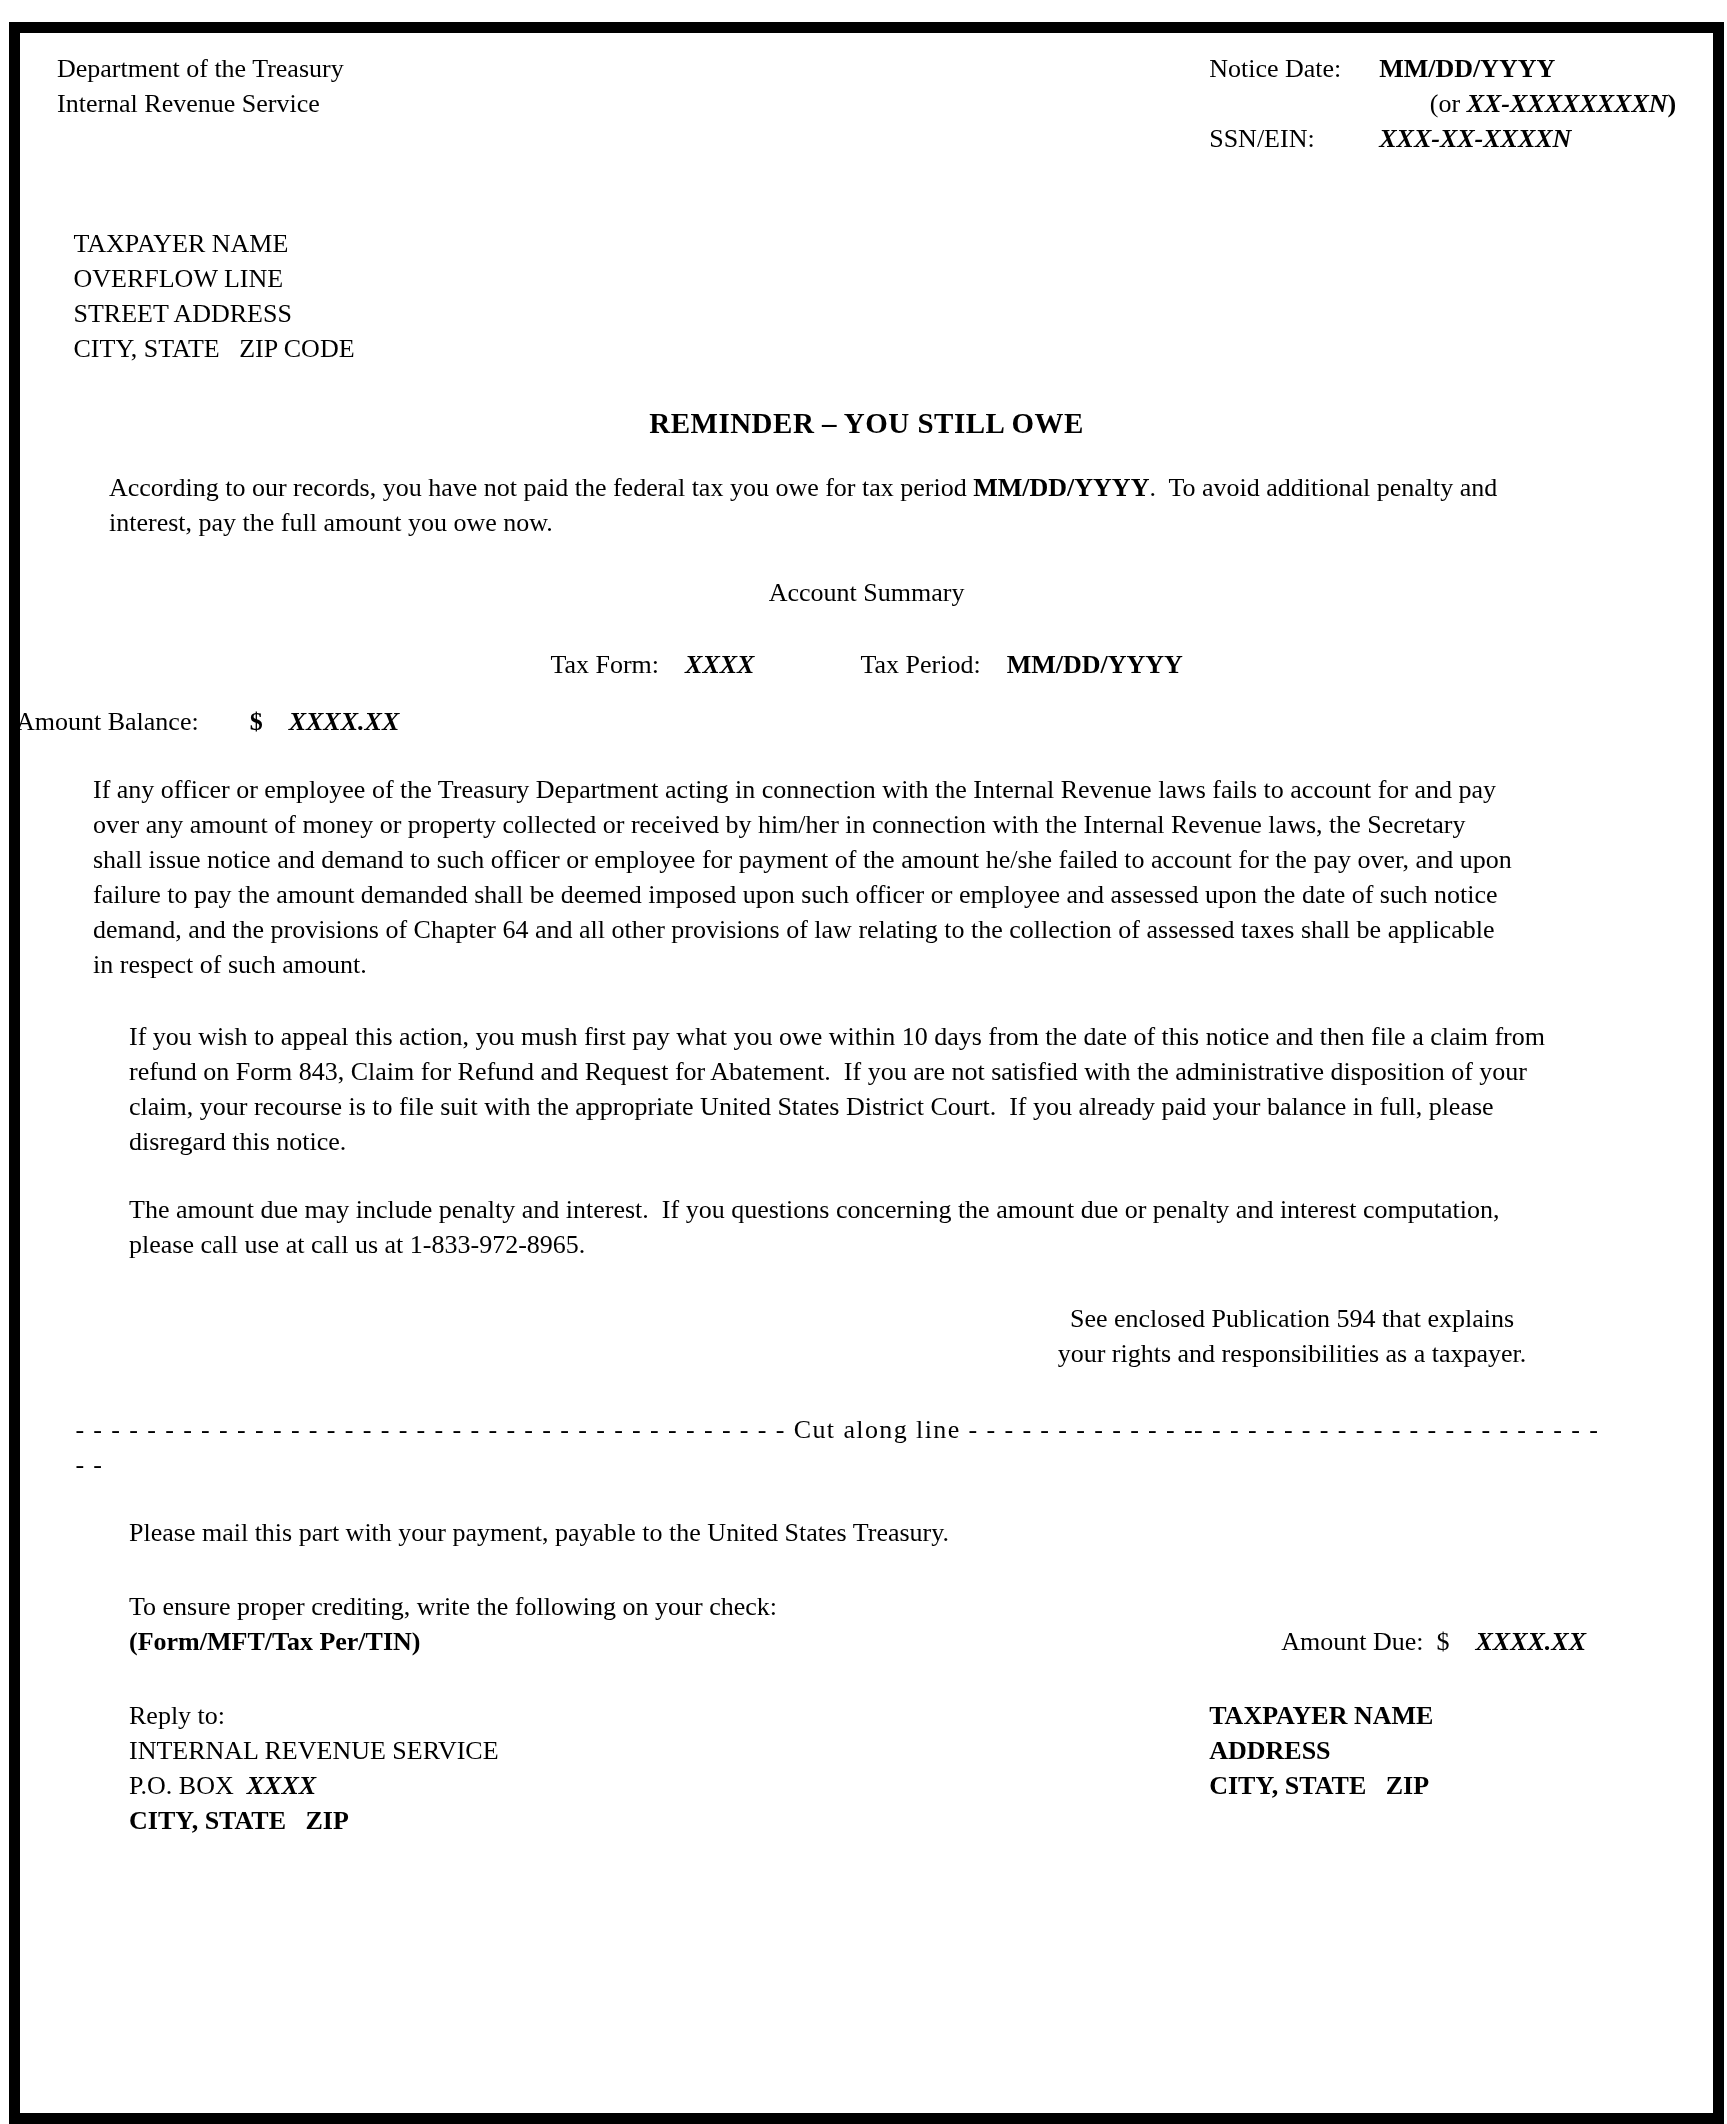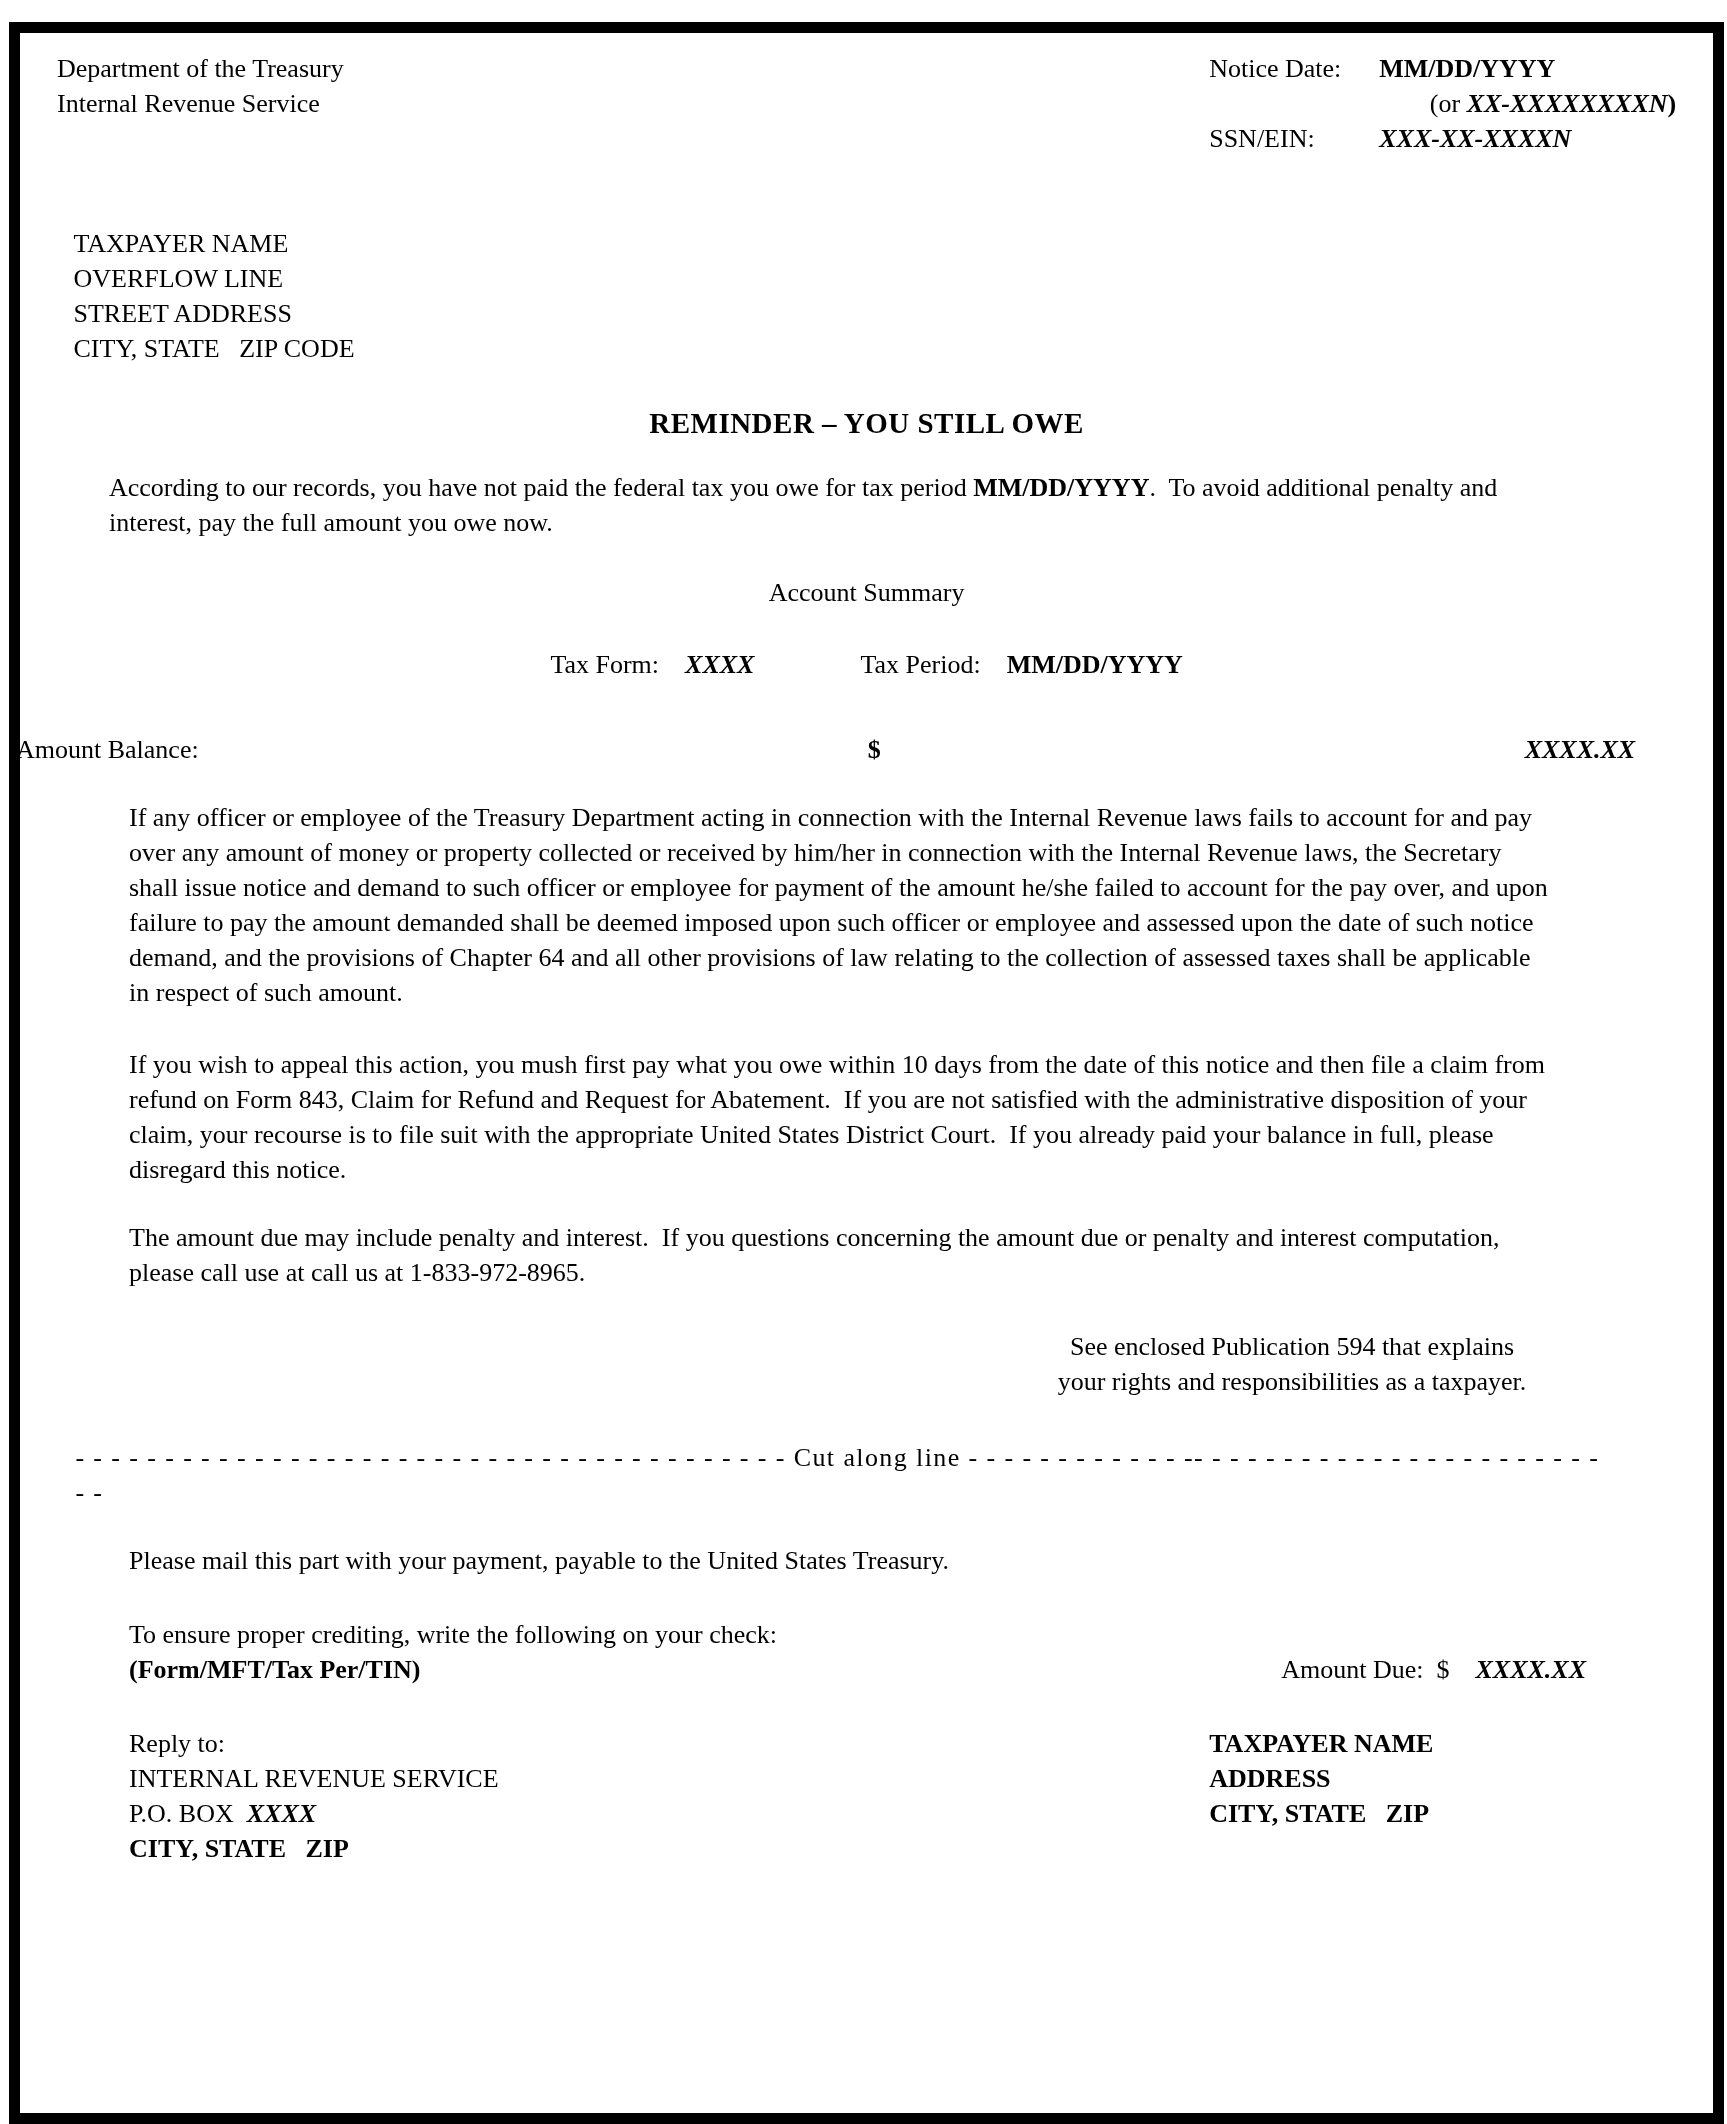--- a/index.html
+++ b/index.html
@@ -27,27 +27,27 @@
   .meta-label { width:170px; }
   .meta-row.alt { justify-content:flex-end; }
 
   .recipient { margin-top:70px; margin-left:16.5px; }
 
   .title { margin-top:40px; text-align:center; font-weight:bold; font-size:29px; letter-spacing:0.5px; }
 
   .para { max-width:1419px; }
   .para1 { margin-top:29px; margin-left:52px; }
   .para-ind { margin-left:72px; }
-  .para2 { margin-top:33px; }
+  .para2 { margin-top:33px;margin-left:36px; }
   .para3 { margin-top:37px; }
   .para4 { margin-top:33px; }
 
   .summary-heading { margin-top:35px; text-align:center; }
   .summary-row1 { margin-top:37px; display:flex; justify-content:center; }
-  .summary-row2 { margin-top:50px; display:flex; justify-content:space-between; transform:translateX(-41px); }
+  .summary-row2 { margin-top:22px; display:flex; justify-content:flex-start; transform:translateX(-41px); }
   .gap-sm { display:inline-block; width:26px; }
   .gap-md { display:inline-block; width:51px; }
   .gap-lg { display:inline-block; width:106px; }
   .pubnote { margin-top:39px; margin-left:923px; width:624px; text-align:center; }
 
   .cutline { margin-top:41px; margin-left:18.4px; margin-right:9.2px; letter-spacing:1.4px; }
 
   .row2col { display:flex; margin-left:72px; }
   .row2col .leftcol { flex:1 1 auto; padding-right:18.4px; }
   .row2col .rightcol { flex:0 0 467px; }

